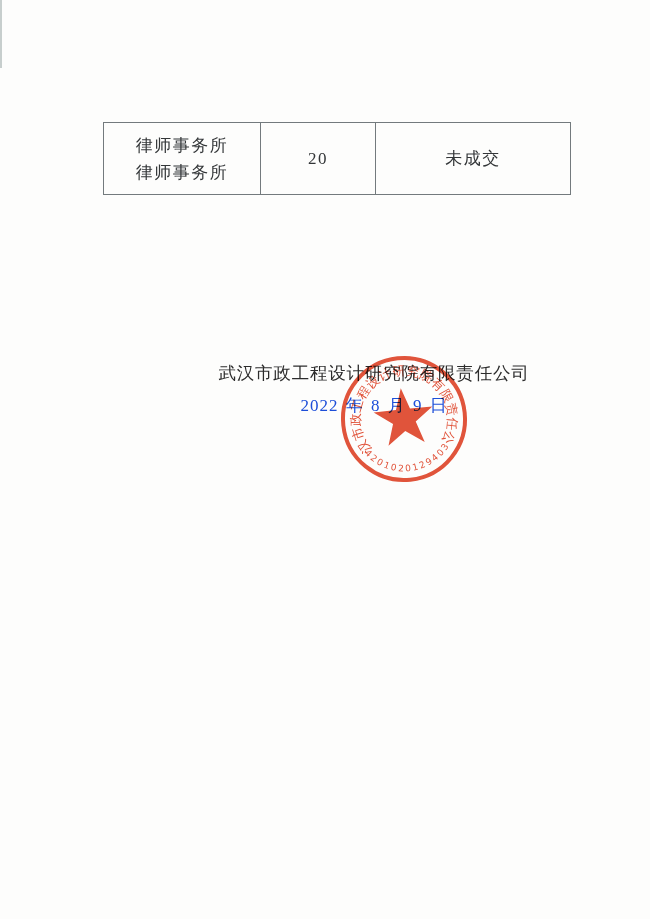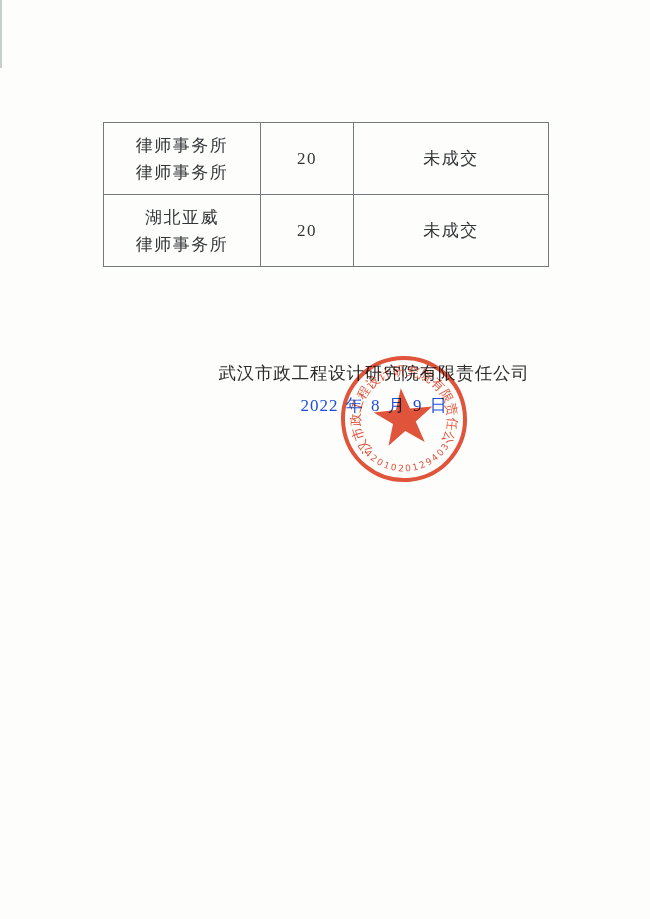--- a/index.html
+++ b/index.html
@@ -31,21 +31,21 @@
   }
   table.results td {
     border: 1.6px solid #737a7d;
     text-align: center;
     vertical-align: middle;
     font-size: 17px;
     color: #333638;
     letter-spacing: 1.5px;
   }
   td.col-name   { width: 157px; height: 72px; line-height: 27px; }
-  td.col-qty    { width: 93px;  font-size: 15px; letter-spacing: 3px; }
+  td.col-qty    { width: 115px;  font-size: 15px; letter-spacing: 3px; }
   td.col-result { width: 195px; letter-spacing: 1px; }
   
   .sig-block {
     position: absolute;
     left: 97px; top: 361px;
     width: 554px;
     text-align: center;
   }
   .sig-company {
     font-size: 17.5px;
@@ -81,28 +81,20 @@
   <table class="results">
     <tbody>
       <tr>
         <td class="col-name">
           <div>律师事务所</div>
           <div>律师事务所</div>
         </td>
         <td class="col-qty">20</td>
         <td class="col-result">未成交</td>
       </tr>
-      <tr>
-        <td class="col-name">
-          <div>湖北亚威</div>
-          <div>律师事务所</div>
-        </td>
-        <td class="col-qty">20</td>
-        <td class="col-result">未成交</td>
-      </tr>
     </tbody>
   </table>
 
   <div class="sig-block">
     <div class="sig-company">武汉市政工程设计研究院有限责任公司</div>
     <div class="sig-date">2022 年 8 月 9 日</div>
   </div>
 
   <svg class="seal" viewBox="0 0 160 160" xmlns="http://www.w3.org/2000/svg">
     <defs>

